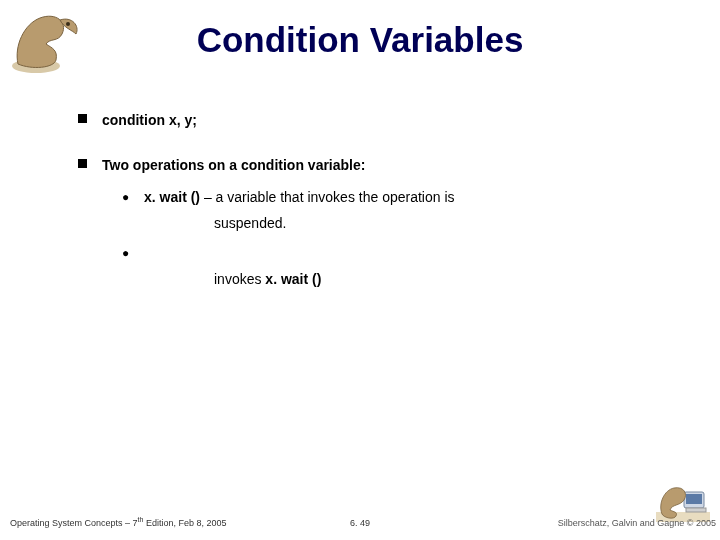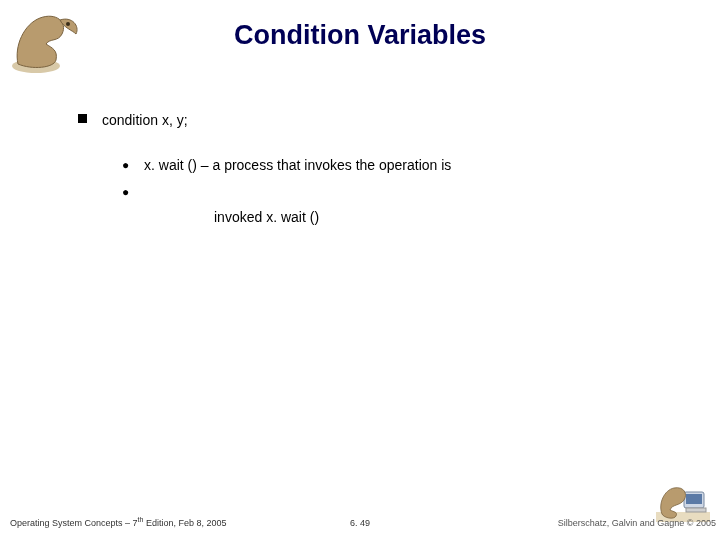--- a/index.html
+++ b/index.html
@@ -1,29 +1,29 @@
 <!DOCTYPE html>
 <html><head>
 <meta charset="utf-8">
 <style>
   * { margin: 0; padding: 0; box-sizing: border-box; }
   html, body { width: 720px; height: 540px; font-family: Arial, Helvetica, sans-serif; background: #fff; overflow: hidden; }
   .slide { position: relative; width: 720px; height: 540px; }
-  .title { position: absolute; top: 20px; left: 0; width: 720px; text-align: center; font-size: 27px; font-weight: bold; color: #000055; }
+  .title { position: absolute; top: 20px; left: 0; width: 720px; text-align: center; font-size: 35px; font-weight: bold; color: #000055; }
   .logo-tl { position: absolute; top: 6px; left: 6px; width: 80px; height: 70px; }
   .logo-br { position: absolute; bottom: 18px; right: 10px; width: 54px; height: 40px; }
   .content { position: absolute; top: 110px; left: 78px; width: 580px; font-size: 14px; color: #000; line-height: 1.45; }
   .item { display: flex; margin-bottom: 11px; }
   .bullet-sq { flex: 0 0 14px; height: 10px; margin-top: 4px; margin-right: 10px; }
   .bullet-sq::before { content: ""; display: block; width: 9px; height: 9px; background: #000; }
   .item .txt { flex: 1; }
   .sub { margin-left: 44px; display: flex; margin-bottom: 6px; }
   .bullet-disc { flex: 0 0 14px; margin-top: 2px; margin-right: 8px; font-size: 12px; }
   .hang { padding-left: 70px; margin-left: 66px; margin-bottom: 10px; }
-  b { font-weight: normal; }
+  b { font-weight: bold; }
   .footer { position: absolute; bottom: 12px; left: 0; width: 720px; font-size: 9px; color: #333; }
   .footer .fl { position: absolute; left: 10px; bottom: 0; }
   .footer .fc { position: absolute; left: 0; width: 720px; text-align: center; bottom: 0; }
   .footer .fr { position: absolute; right: 4px; bottom: 0; color: #555; }
   .footer sup { font-size: 7px; }
 </style>
 </head>
 <body>
 <div class="slide">
 
@@ -37,33 +37,38 @@
       <circle cx="62" cy="18" r="2" fill="#3a2e1a"></circle>
     </svg>
   </div>
 
   <div class="content">
     <div class="item">
       <div class="bullet-sq"></div>
       <div class="txt"><b>condition x, y;</b></div>
     </div>
     <div style="height:14px"></div>
+    <div class="item">
+      <div class="bullet-sq"></div>
+      <div class="txt"><b>Two operations on a condition variable:</b></div>
+    </div>
 
     <div class="sub">
       <div class="bullet-disc">●</div>
       <div class="txt">
-        <b>x. wait ()</b><span> – a process that invokes the operation is</span>
+        <b>x. wait ()</b><span> – a variable that invokes the operation is</span>
       </div>
     </div>
+    <div class="hang">suspended.</div>
 
     <div class="sub">
       <div class="bullet-disc">●</div>
     </div>
     <div class="hang">
-      <span>invoked </span><b>x. wait ()</b>
+      <span>invokes </span><b>x. wait ()</b>
     </div>
   </div>
 
   <div class="logo-br">
     <svg viewBox="0 0 54 40">
       <rect x="0" y="30" width="54" height="10" fill="#e8dcc0"></rect>
       <rect x="28" y="10" width="20" height="16" rx="2" fill="#cfd8e6" stroke="#7a8aa0"></rect>
       <rect x="30" y="12" width="16" height="10" fill="#5b7aa6"></rect>
       <rect x="30" y="26" width="20" height="4" fill="#d0d0d0" stroke="#999"></rect>
       <path d="M6 32 C 2 22 8 8 18 6 C 28 4 32 12 28 18 C 24 24 16 22 14 28 C 18 30 22 30 20 34 C 18 38 8 36 6 32 Z" fill="#b89b6e" stroke="#7a6340" stroke-width="0.8"></path>

